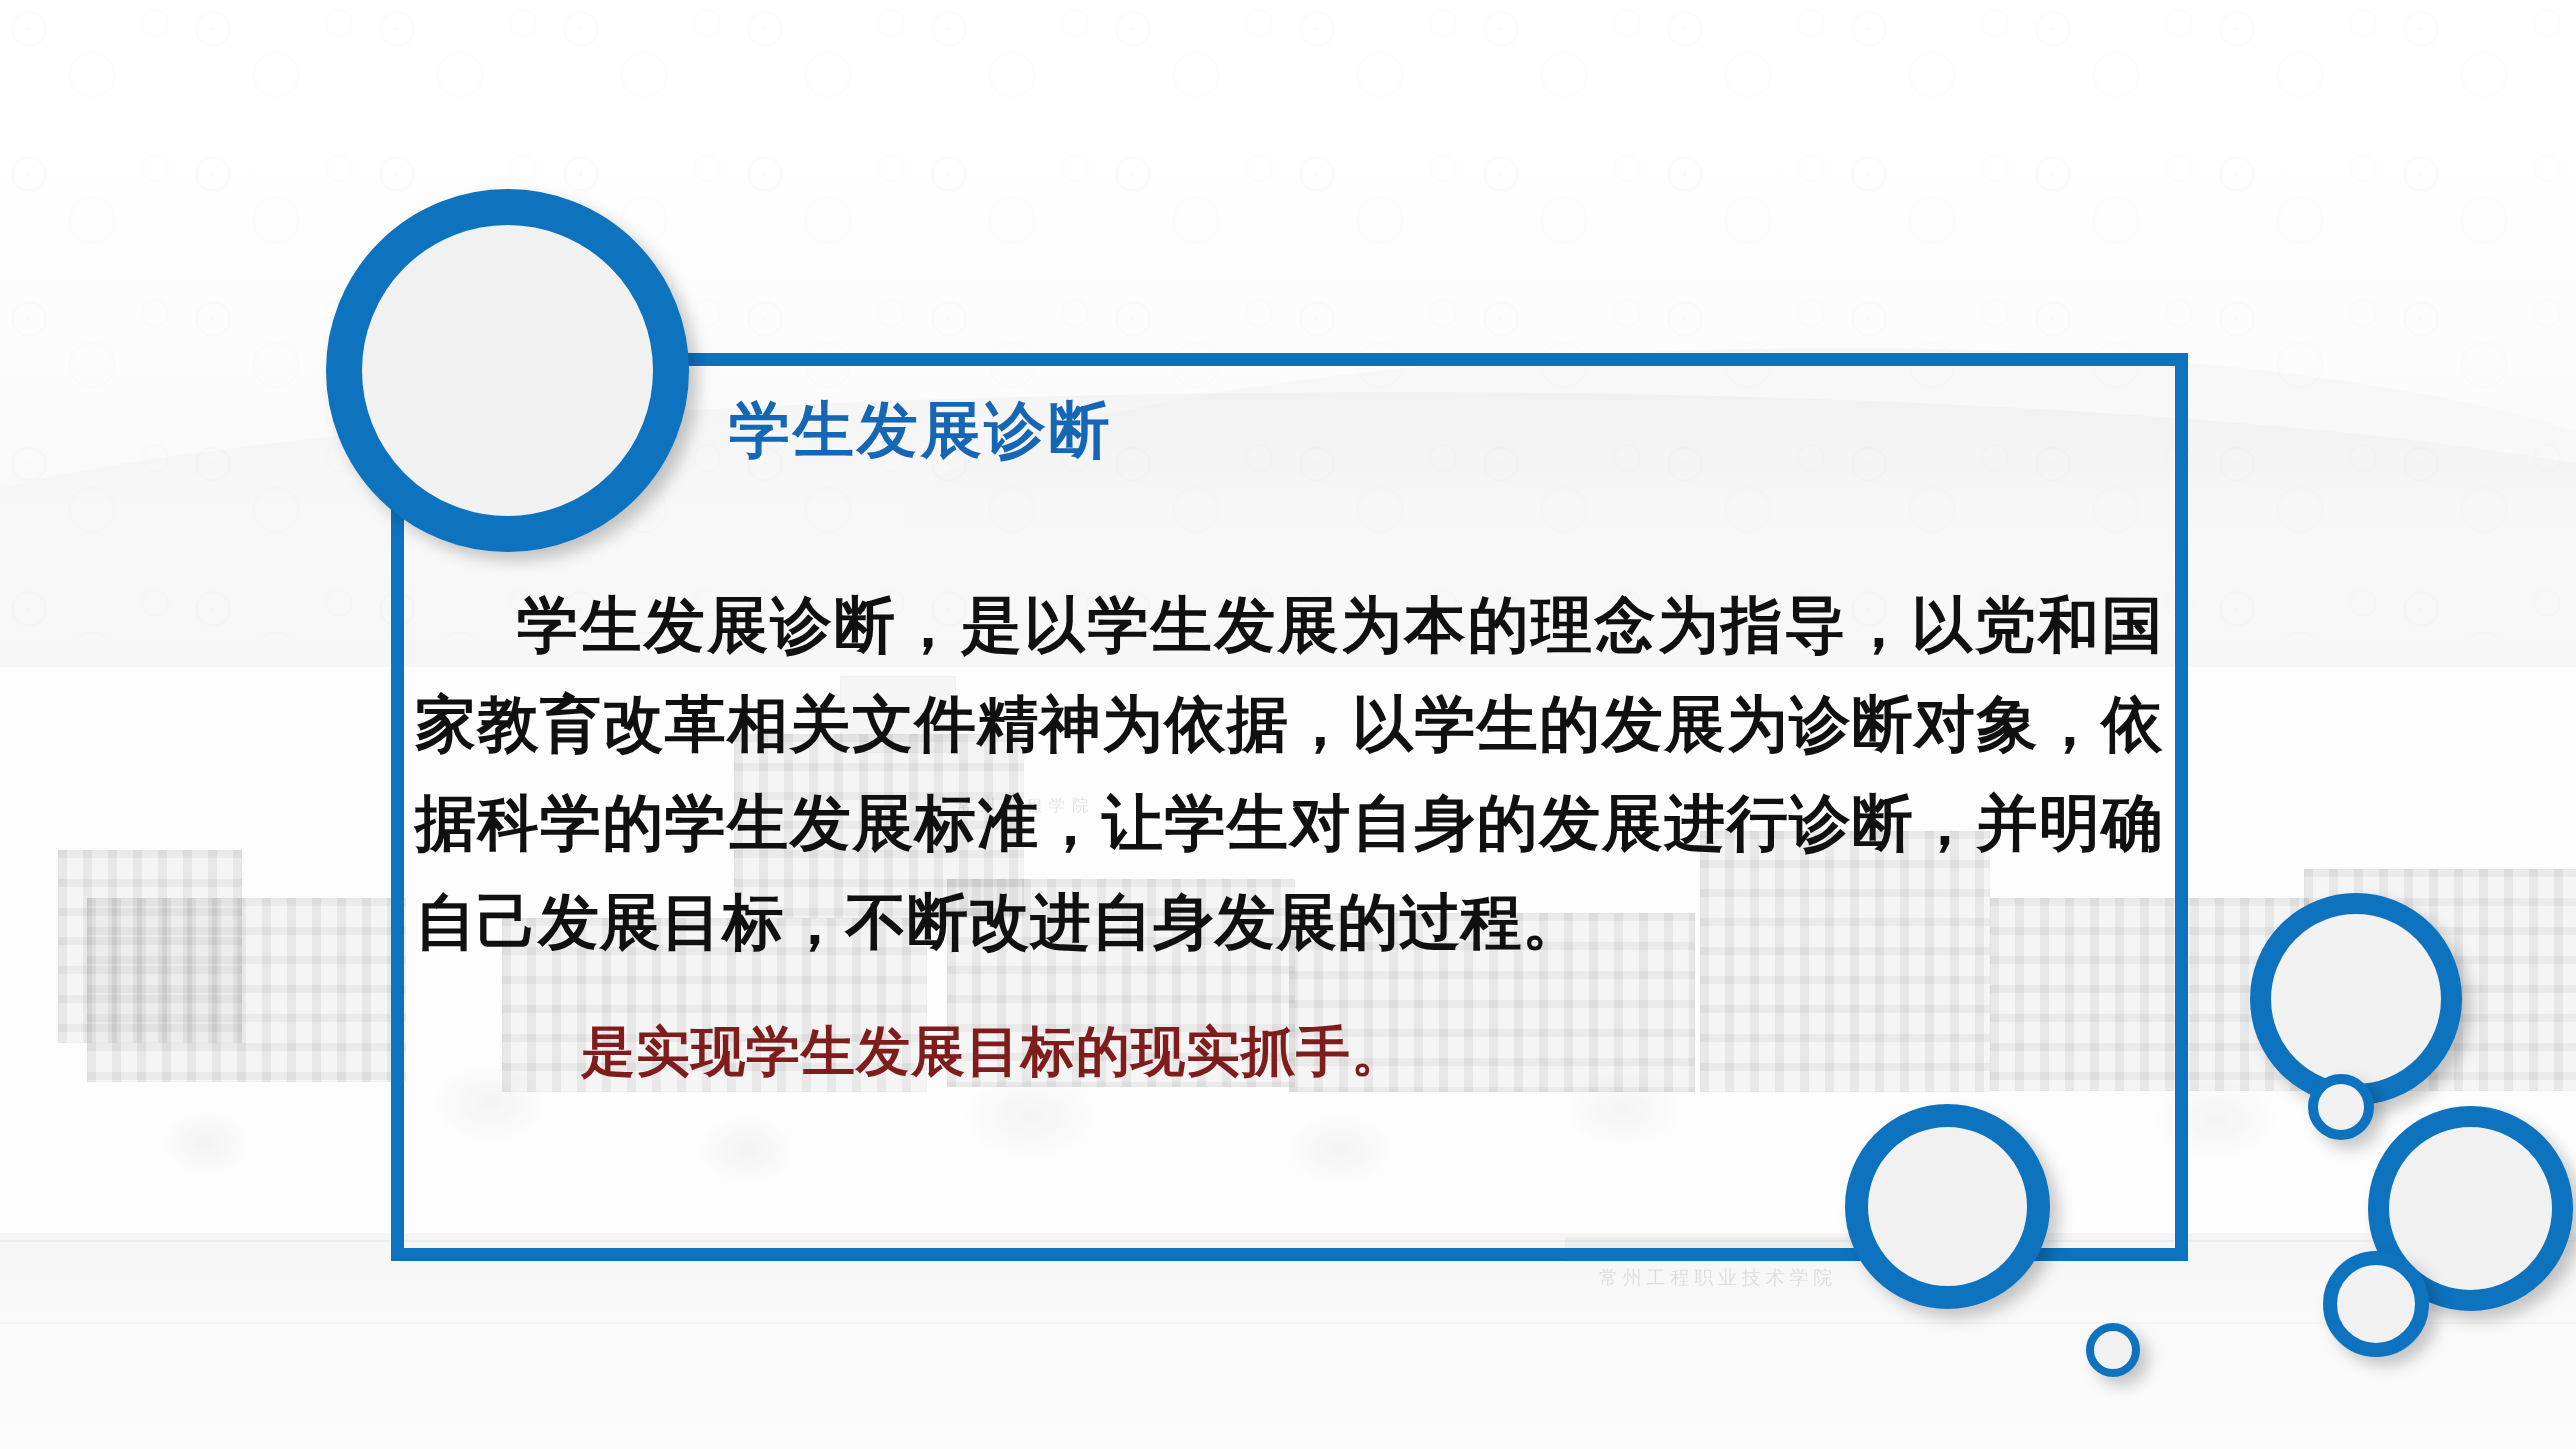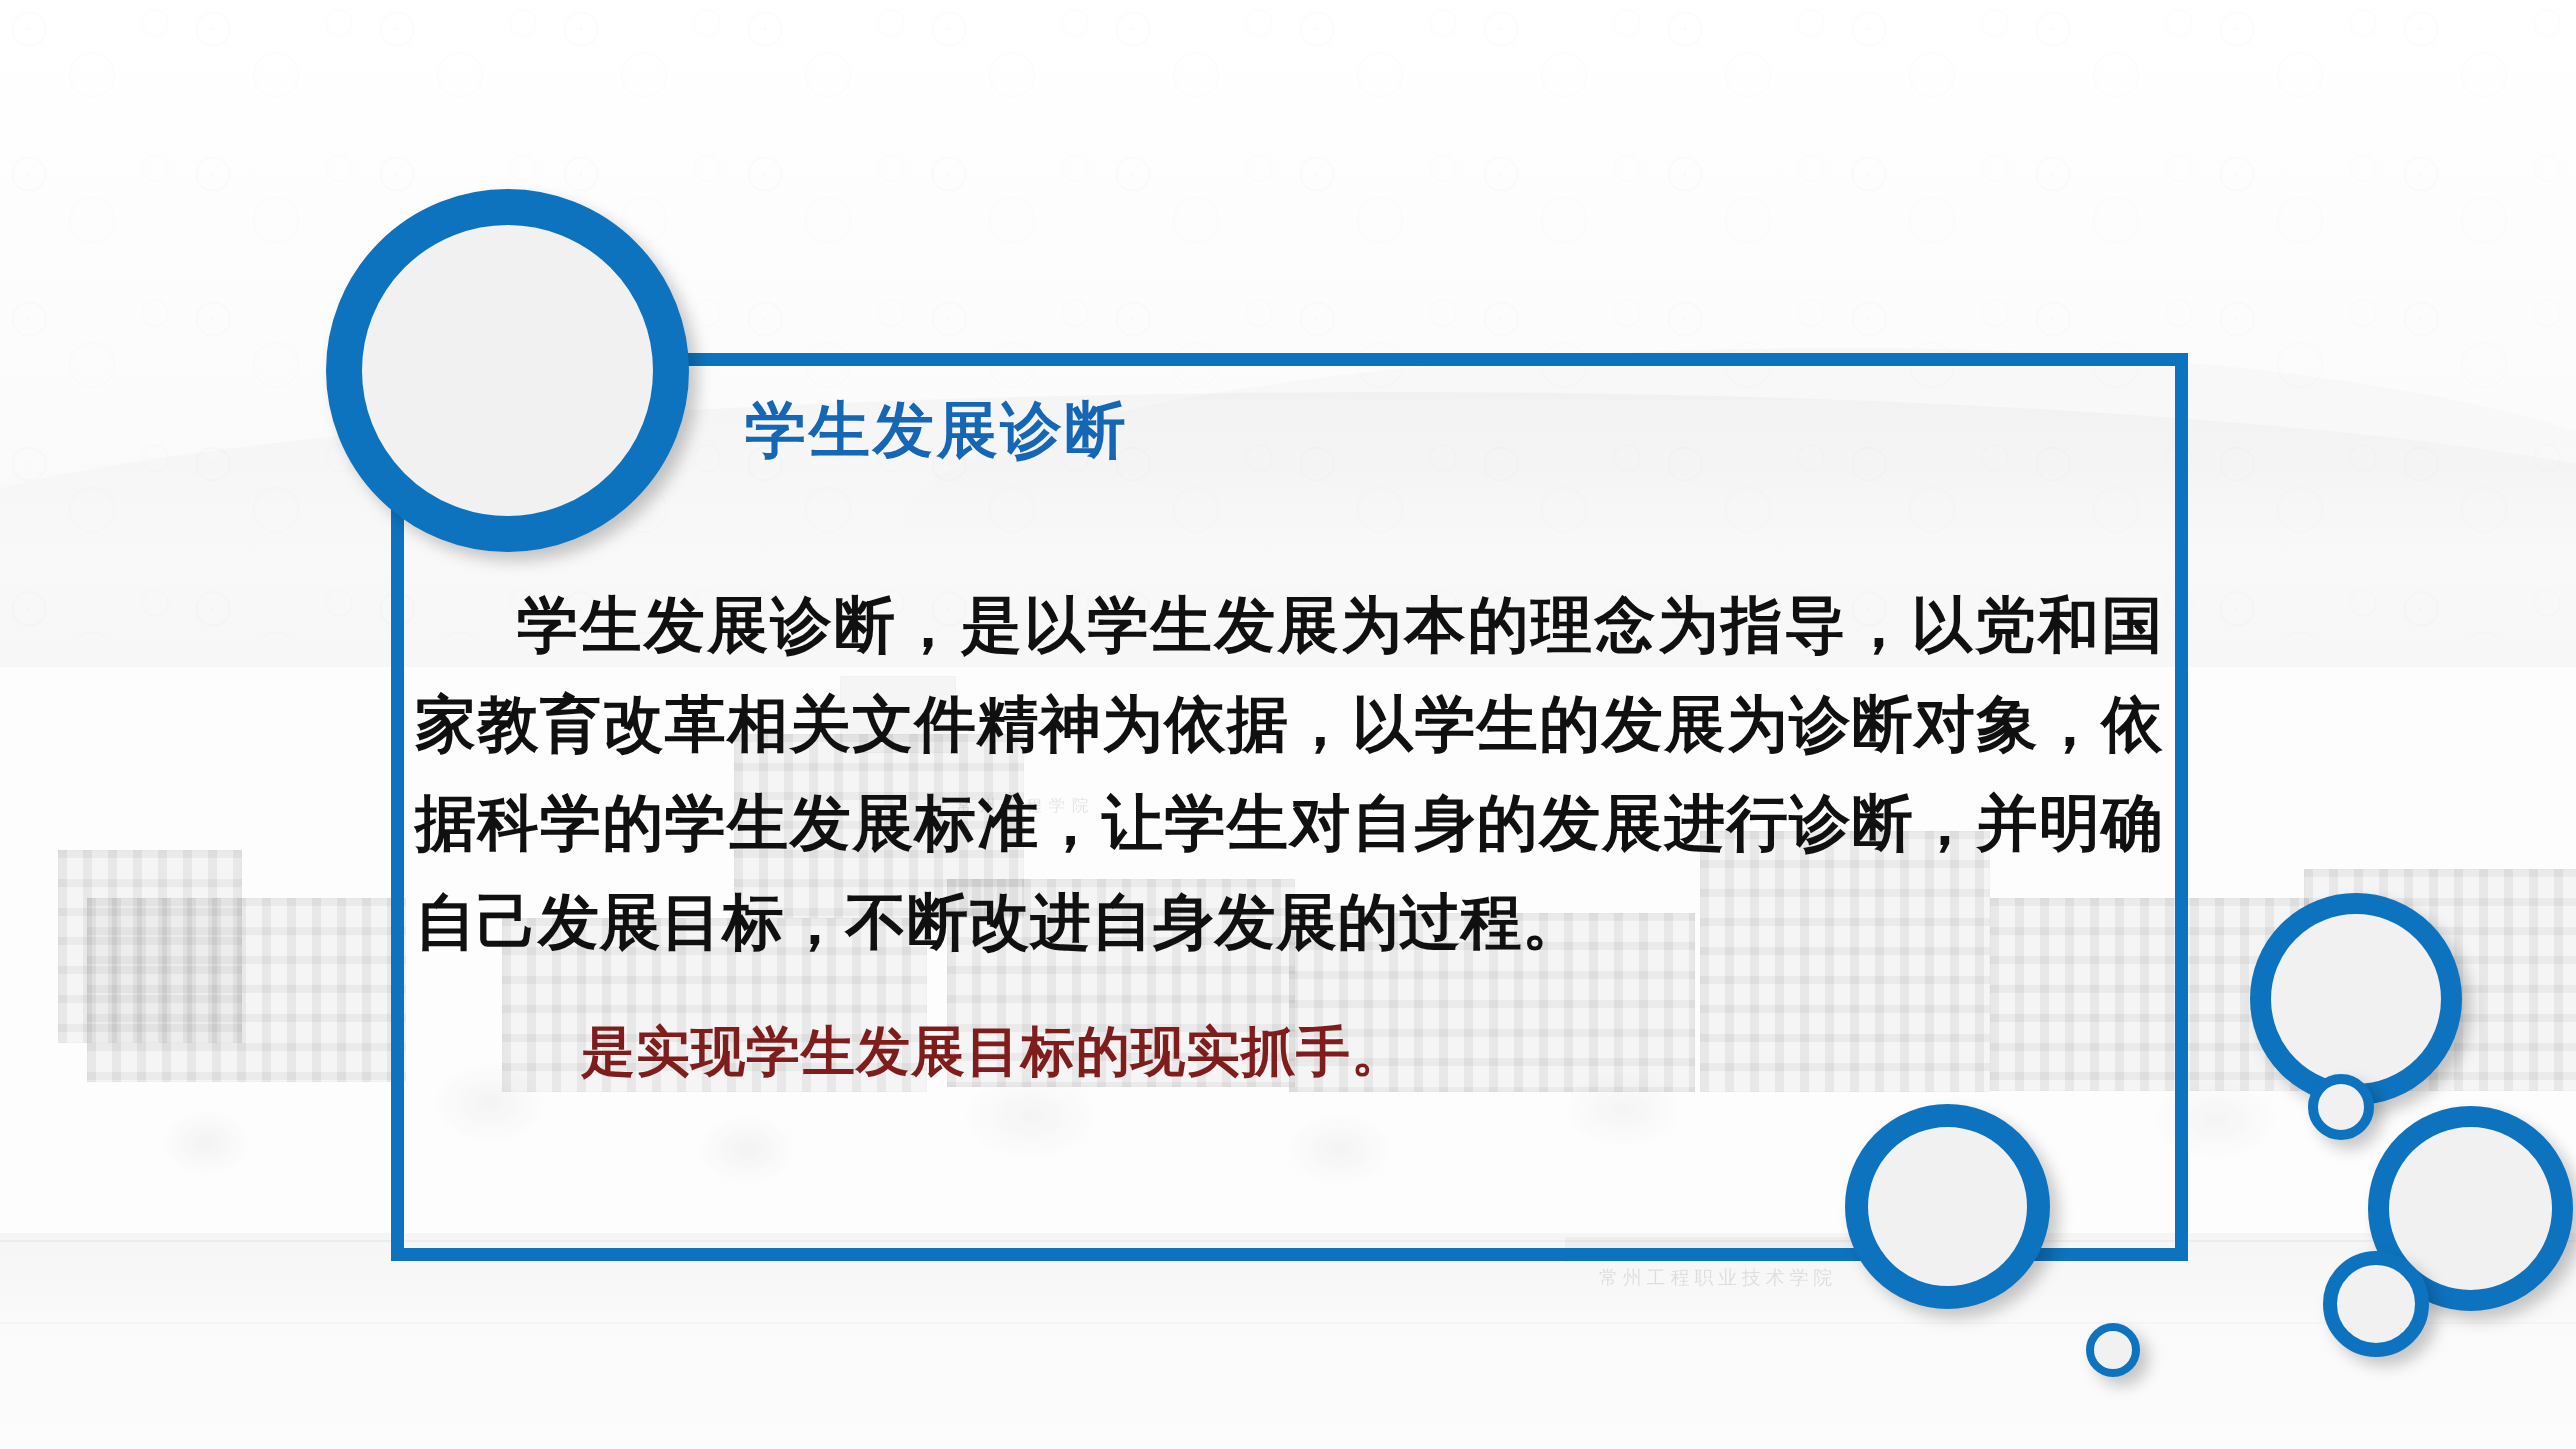--- a/index.html
+++ b/index.html
@@ -132,21 +132,21 @@
 
   
   .content{
     position:absolute;
     left:415px;top:377px;
     width:1748px;height:869px;
     z-index:8;
   }
   .title{
     position:absolute;
-    left:330px;top:22px;
+    left:314px;top:22px;
     color:#1666B6;
     font-size:61px;
     font-weight:bold;
     letter-spacing:2.9px;
     line-height:1;
     font-family:"DejaVu Sans","Liberation Sans",sans-serif;
     white-space:nowrap;
   }
   .body-text{
     position:absolute;

